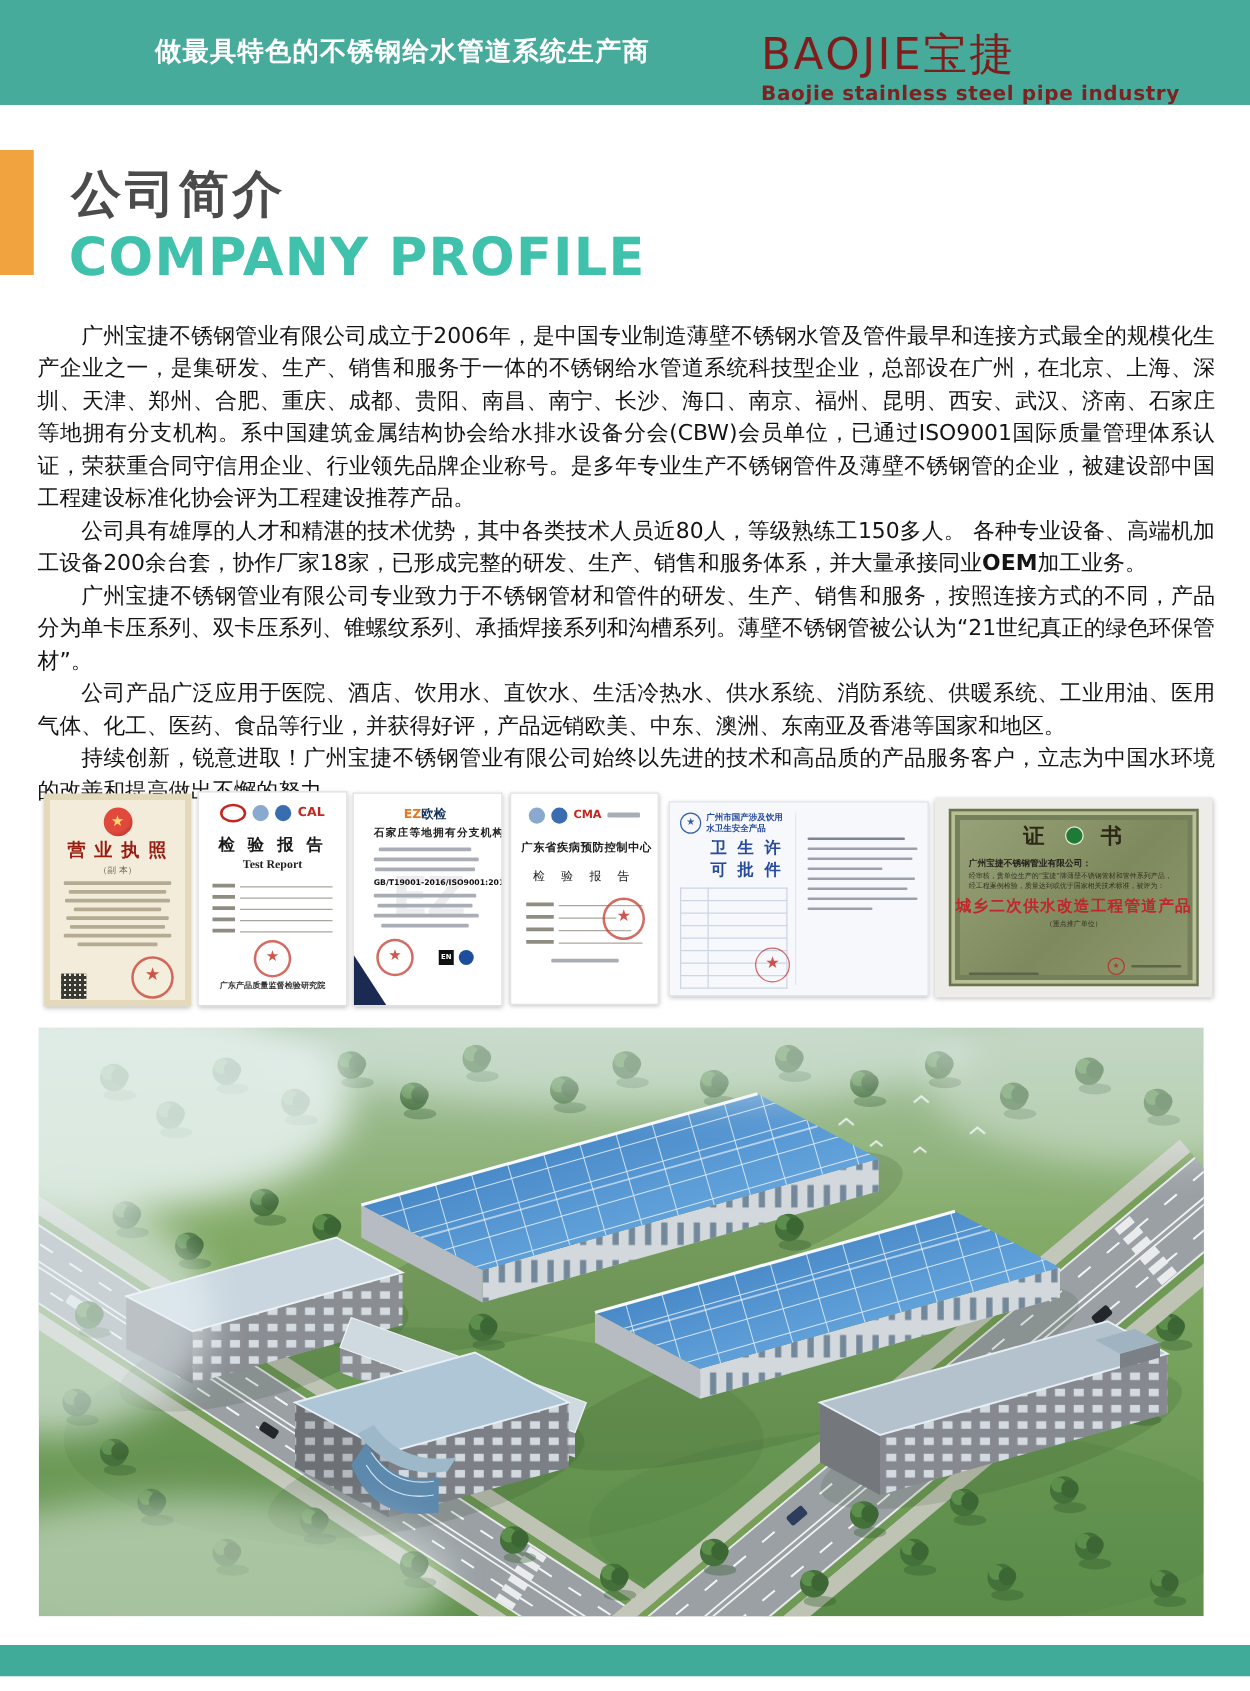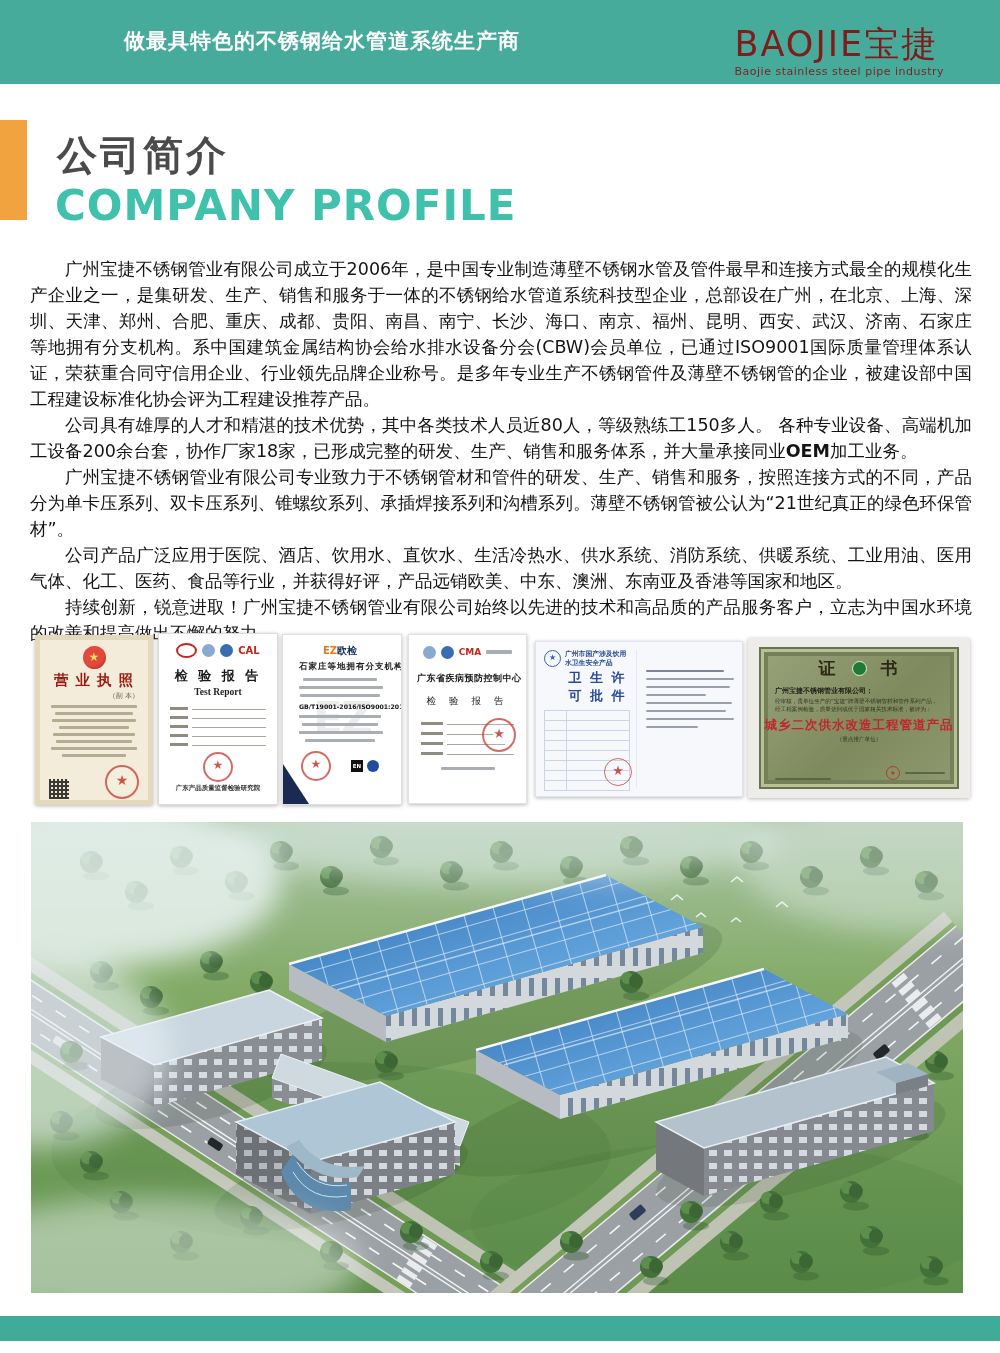--- a/index.html
+++ b/index.html
@@ -3,41 +3,41 @@
 <meta charset="utf-8">
 <style>
   html,body{margin:0;padding:0;background:#fff;}
   #page{position:relative;width:1000px;height:1353px;background:#fff;overflow:hidden;
         font-family:"DejaVu Sans","Liberation Sans",sans-serif;}
   
   .header{position:absolute;left:0;top:0;width:1000px;height:84px;background:#47ab9b;}
   .tagline{position:absolute;left:76px;top:27px;color:#fff;font-size:21px;font-weight:bold;letter-spacing:1px;margin-left:48px;}
   .logo{position:absolute;right:56px;top:24px;text-align:left;color:#7f1d1d;}
   .logo-main{font-size:35px;letter-spacing:2px;font-weight:500;line-height:40px;}
-  .logo-sub{font-size:11px;font-weight:normal;margin-top:1px;letter-spacing:.5px;opacity:.96;}
+  .logo-sub{font-size:16px;font-weight:bold;margin-top:1px;letter-spacing:.5px;opacity:.96;}
   
   .accent-bar{position:absolute;left:0;top:120px;width:27px;height:100px;background:#f0a33f;}
   .title-cn{position:absolute;left:57px;top:128px;font-size:40px;color:#4b4b4b;font-weight:600;letter-spacing:3px;}
   .title-en{position:absolute;left:55px;top:181px;font-size:42px;color:#3fc1ac;font-weight:800;letter-spacing:1px;}
   
   .profile{position:absolute;left:30px;top:256px;width:942px;font-size:17.5px;line-height:26px;color:#141414;text-align:justify;}
   .profile p{margin:0;text-indent:2em;}
   
   .certs{position:absolute;left:0;top:633px;width:1000px;height:176px;}
   .cert{position:absolute;box-sizing:border-box;background:#fff;box-shadow:0 1px 4px rgba(0,0,0,.28);}
   .ln{height:3px;background:#b6b2a4;border-radius:1px;margin:4px auto;}
   .lngray{background:#a9adb5;}
   .seal{border:2px solid rgba(196,58,46,.75);border-radius:50%;color:rgba(196,58,46,.85);
         text-align:center;background:rgba(255,255,255,.1);}
   
   .c1{left:35px;top:2px;width:118px;height:170px;background:#f3ecda;border:5px solid #e4d9bb;padding:5px 9px;text-align:center;}
   .c1 .emblem{width:23px;height:23px;margin:1px auto 2px;border-radius:50%;
        background:radial-gradient(circle at 40% 35%,#e0493c 55%,#a5291f);color:#ffd76a;font-size:12px;line-height:23px;}
   .c1-title{font-size:14.5px;font-weight:bold;color:#9a1b10;letter-spacing:1px;white-space:nowrap;}
-  .c1-sub{font-size:7px;color:#6b5f4a;margin-top:1px;text-align:right;}
+  .c1-sub{font-size:7px;color:#6b5f4a;margin-top:1px;}
   .c1 .ln{background:#b4ab92;}
   .c1-bottom{display:flex;justify-content:space-between;align-items:flex-end;margin-top:8px;}
   .qr{width:20px;height:20px;background-color:#efe9d6;
       background-image:repeating-linear-gradient(0deg,#3a3a34 0 2px,transparent 2px 4px),
                        repeating-linear-gradient(90deg,#3a3a34 0 2px,#efe9d6 2px 4px);}
   .c1 .seal{width:30px;height:30px;font-size:14px;line-height:27px;}
   
   .c2{left:158px;top:0;width:120px;height:172px;border:1px solid #ddd;padding:8px 7px;text-align:center;}
   .logo-row{display:flex;justify-content:center;align-items:center;gap:5px;height:16px;}
   .lg-oval{width:17px;height:11px;border:2px solid #c4271f;border-radius:50%;}

